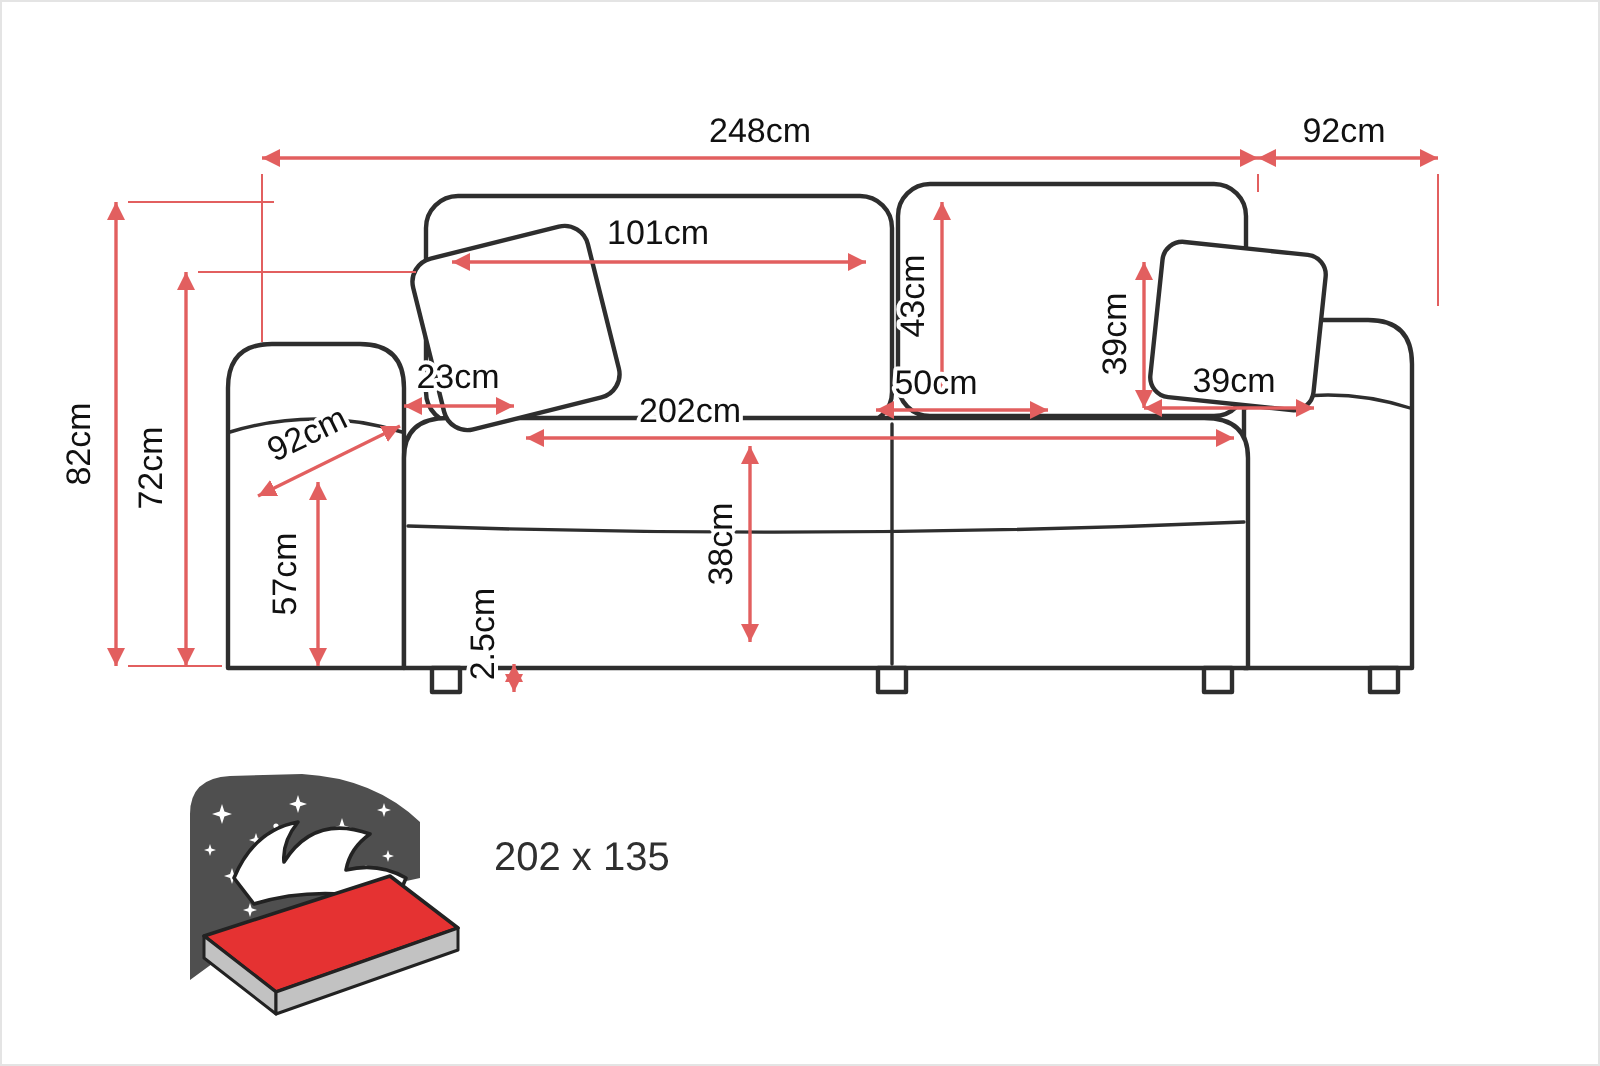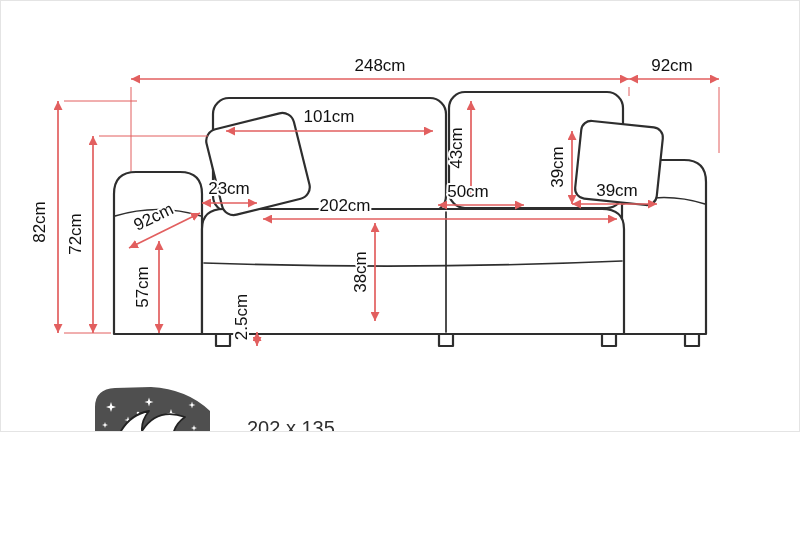--- a/index.html
+++ b/index.html
@@ -4,21 +4,21 @@
 <style>
   :root{
     --dim:#e25f5f;
     --outline:#2e2e2e;
     --icon-back:#4f4f4f;
     --icon-red:#e53232;
     --icon-base:#c2c2c2;
   }
   html,body{margin:0;padding:0;background:#fff;}
   .stage{
-    position:relative;width:800px;height:432px;background:#ffffff;
+    position:relative;width:800px;height:533px;background:#ffffff;
     border:1px solid #e4e4e4;box-sizing:border-box;
     font-family:"Liberation Sans",sans-serif;overflow:hidden;
   }
   svg{display:block;}
   .outline{fill:#ffffff;stroke:var(--outline);stroke-width:2.2;stroke-linejoin:round;}
   .seam{fill:none;stroke:var(--outline);stroke-width:1.7;stroke-linecap:round;}
   .dim{stroke:var(--dim);stroke-width:1.7;fill:none;}
   .ext{stroke:var(--dim);stroke-width:1;fill:none;}
   .arrowhead{fill:var(--dim);}
   .lbl{

